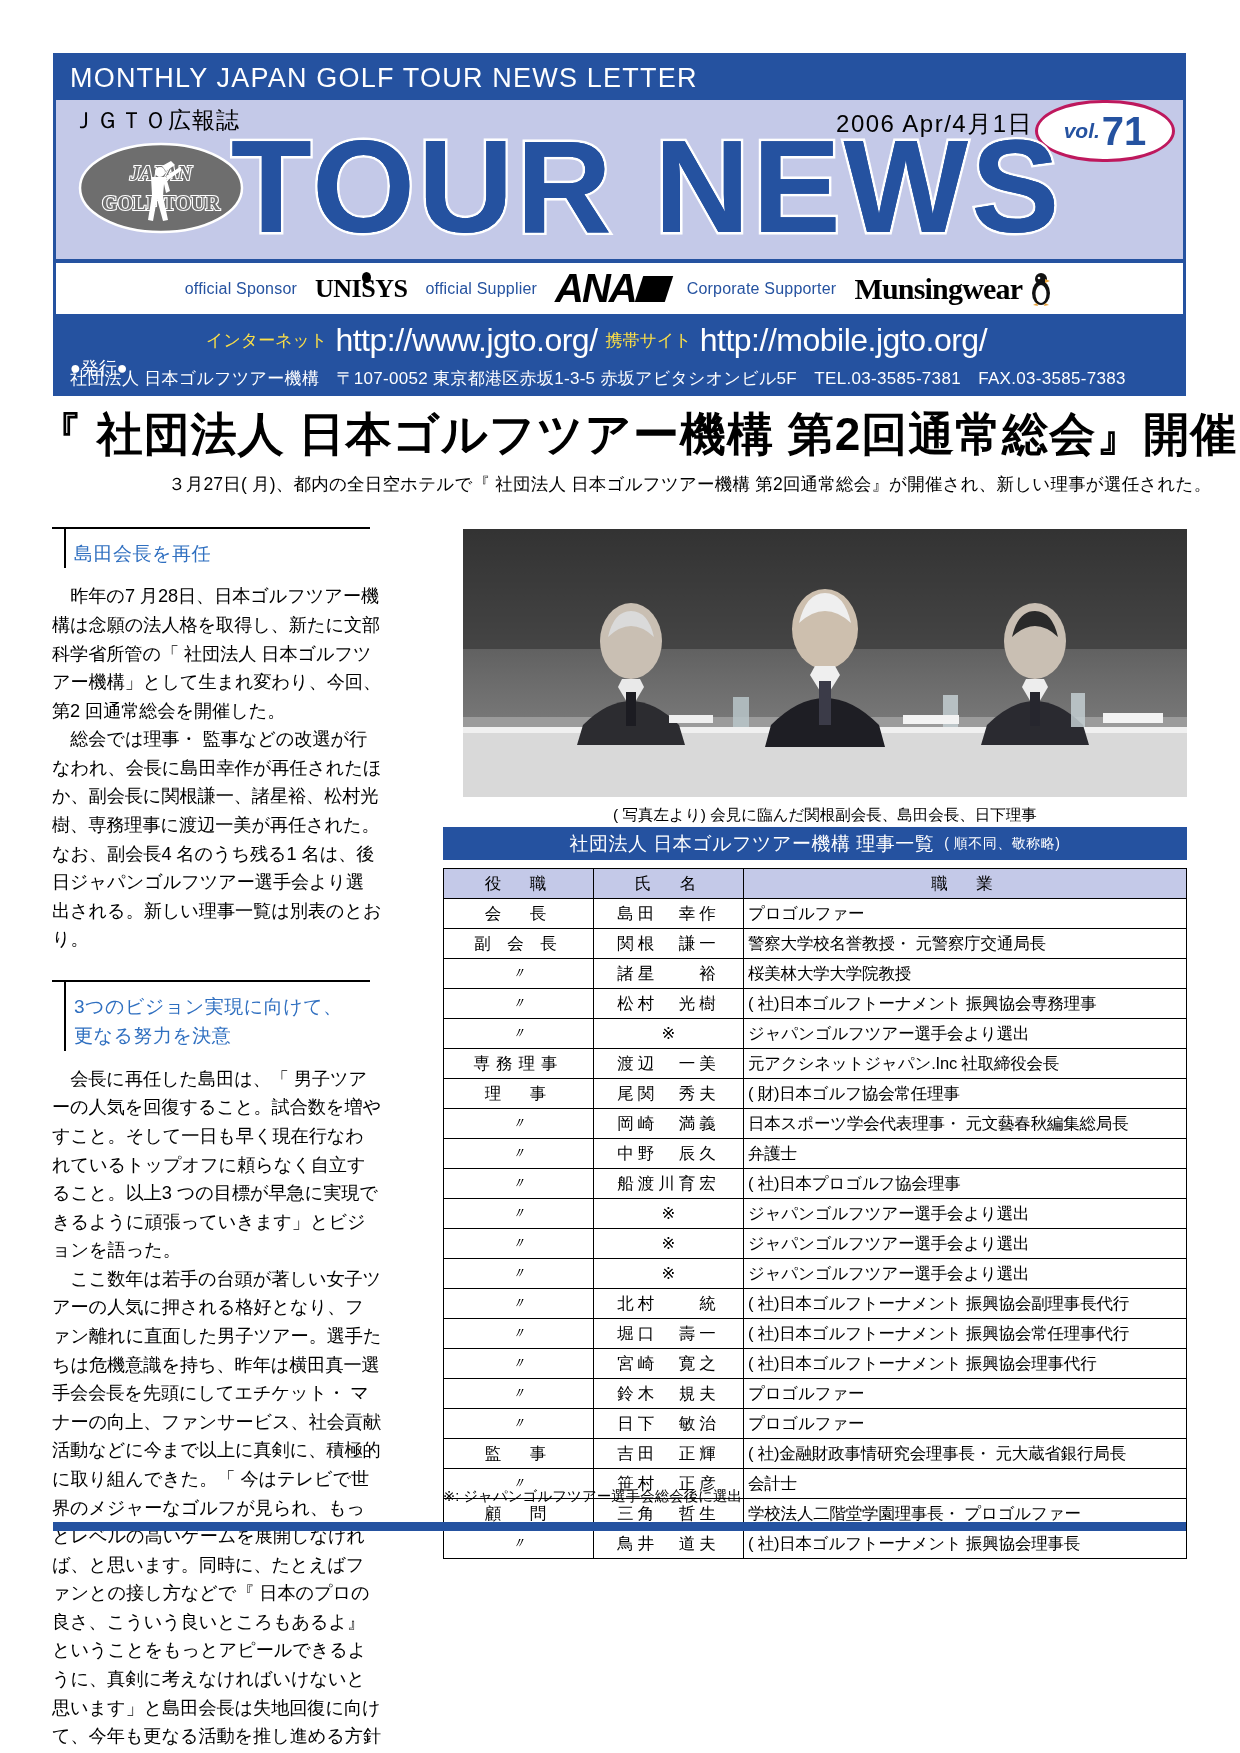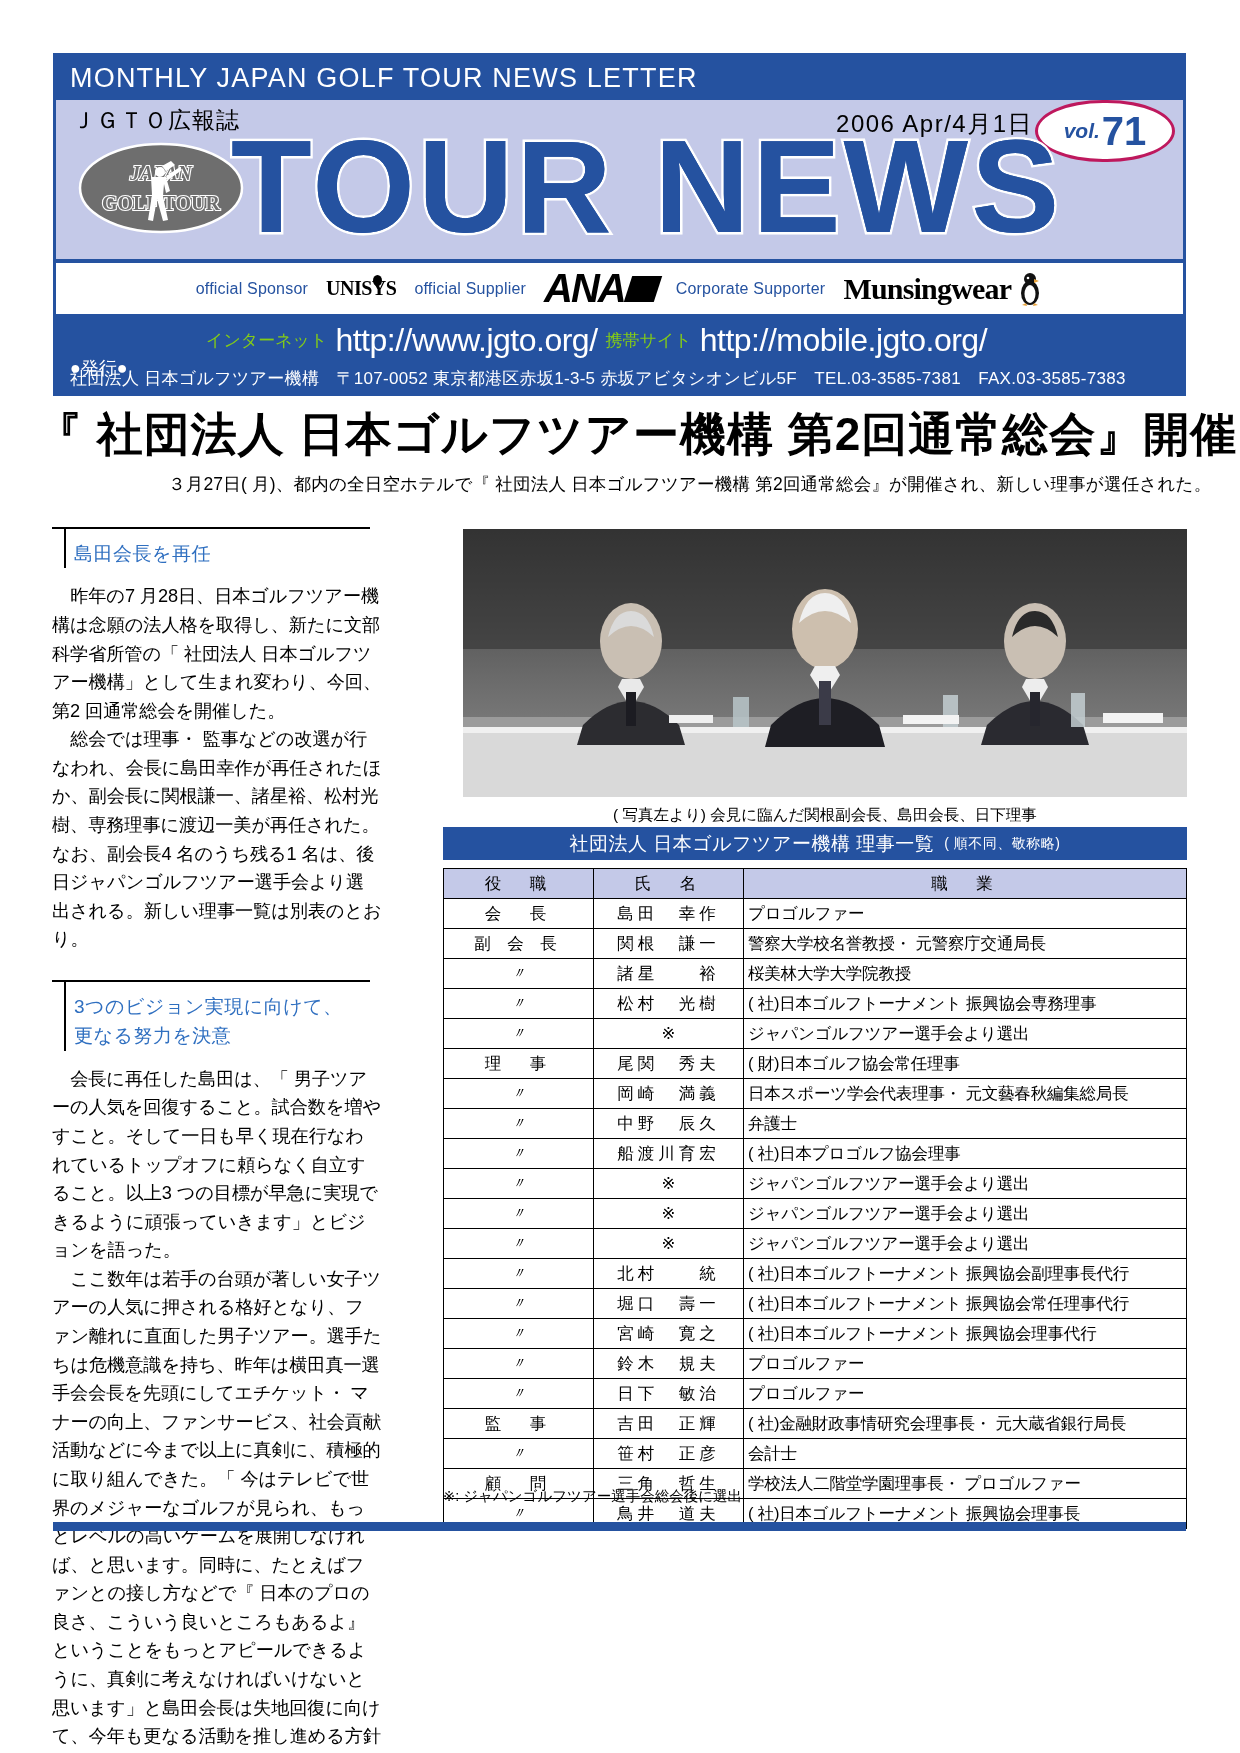--- a/index.html
+++ b/index.html
@@ -88,36 +88,36 @@
   }
 
   .mh-sponsors {
     background: #ffffff;
     height: 54px;
     display: flex; align-items: center; justify-content: center;
     gap: 18px;
     border-bottom: 3px solid #2552a0;
   }
   .sp-label { font-size: 16px; color: #2552a0; white-space: nowrap; letter-spacing: 0.2px; }
-  .sp-unisys { font-family: "Liberation Serif", "DejaVu Serif", serif; font-size: 20px; font-weight: 700; letter-spacing: -0.5px; color: #000; position: relative; }
+  .sp-unisys { font-family: "Liberation Serif", "DejaVu Serif", serif; font-size: 26px; font-weight: 700; letter-spacing: -0.5px; color: #000; position: relative; }
   .sp-unisys .dot { position:absolute; width:9px; height:11px; background:#000; border-radius:50%; left: 47px; top: -2px; }
   .sp-ana { display: flex; align-items: center; }
   .sp-ana .anatxt { font-family: "Liberation Sans", sans-serif; font-size: 40px; font-weight: 700; font-style: italic; letter-spacing: -2px; color: #000; }
   .sp-ana .anabar { width: 30px; height: 26px; background:#000; margin-left: 3px; transform: skewX(-18deg); }
   .sp-muns { font-family: "Liberation Serif", "DejaVu Serif", serif; font-size: 30px; font-weight: 700; letter-spacing: -0.8px; color: #000; display:flex; align-items:center; }
   .peng { width: 26px; height: 34px; margin-left: 6px; }
 
   .mh-urls {
     background: #2552a0;
     height: 46px;
     display: flex; align-items: center;
     padding-left: 150px; gap: 8px;
     color: #fff;
   }
-  .url-small { font-size: 17px; color: #84cc16; white-space: nowrap; }
+  .url-small { font-size: 17px; color: #fde047; white-space: nowrap; }
   .url-big { font-size: 32px; color: #fff; white-space: nowrap; letter-spacing: -0.5px; }
   .mh-address {
     background: #2552a0;
     height: 30px;
     display: flex; align-items: center;
     padding-left: 14px;
     color: #fff;
     font-size: 17px;
     letter-spacing: 0.3px;
     white-space: nowrap;
@@ -421,20 +421,25 @@
           <td class="c-role ditto">〃</td>
           <td class="c-name">松村　光樹</td>
           <td class="c-job">( 社)日本ゴルフトーナメント 振興協会専務理事</td>
         </tr>
         <tr>
           <td class="c-role ditto">〃</td>
           <td class="c-name mark">※</td>
           <td class="c-job">ジャパンゴルフツアー選手会より選出</td>
         </tr>
         <tr>
+          <td class="c-role">専務理事</td>
+          <td class="c-name">渡辺　一美</td>
+          <td class="c-job">元アクシネットジャパン.Inc 社取締役会長</td>
+        </tr>
+        <tr>
           <td class="c-role">理　事</td>
           <td class="c-name">尾関　秀夫</td>
           <td class="c-job">( 財)日本ゴルフ協会常任理事</td>
         </tr>
         <tr>
           <td class="c-role ditto">〃</td>
           <td class="c-name">岡崎　満義</td>
           <td class="c-job">日本スポーツ学会代表理事・ 元文藝春秋編集総局長</td>
         </tr>
         <tr>

